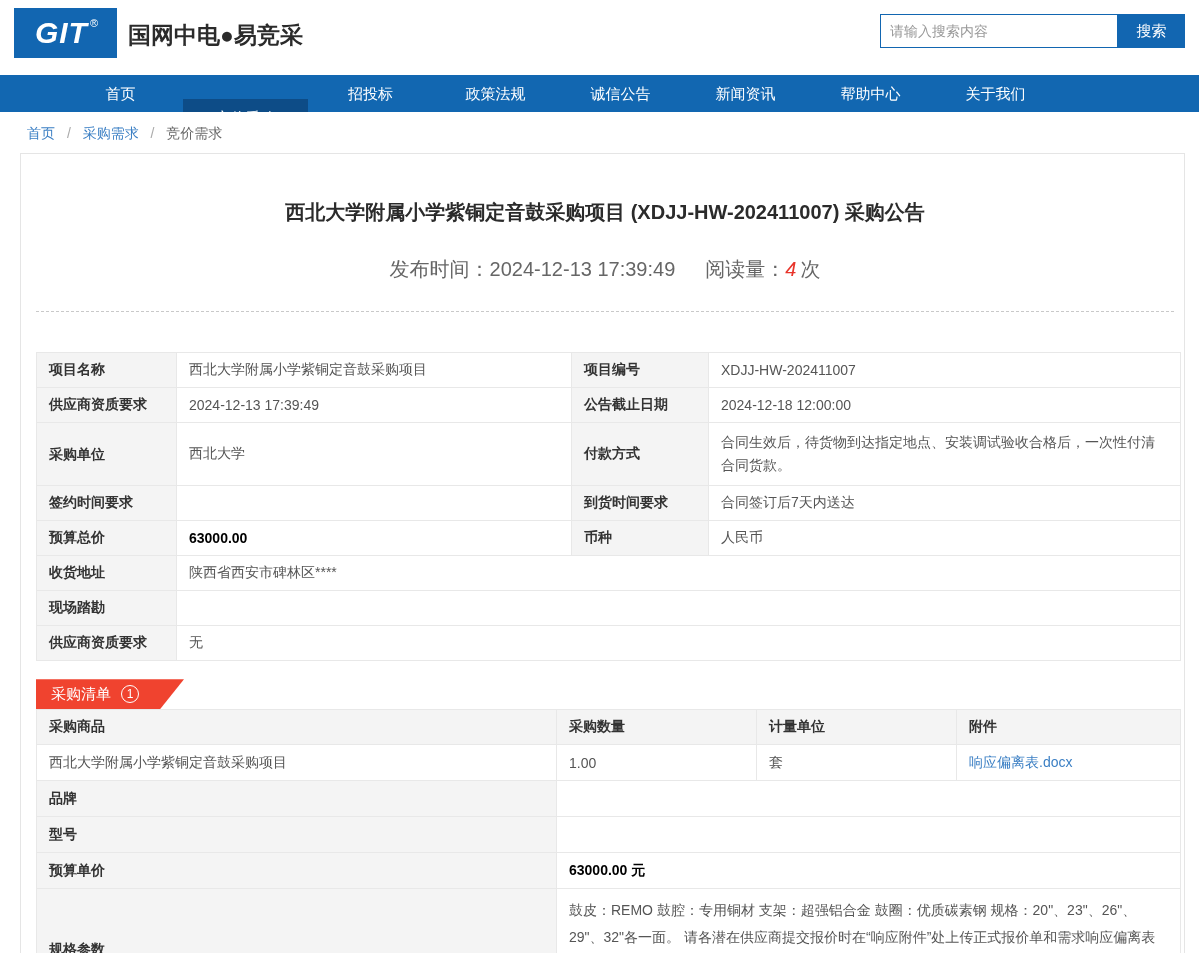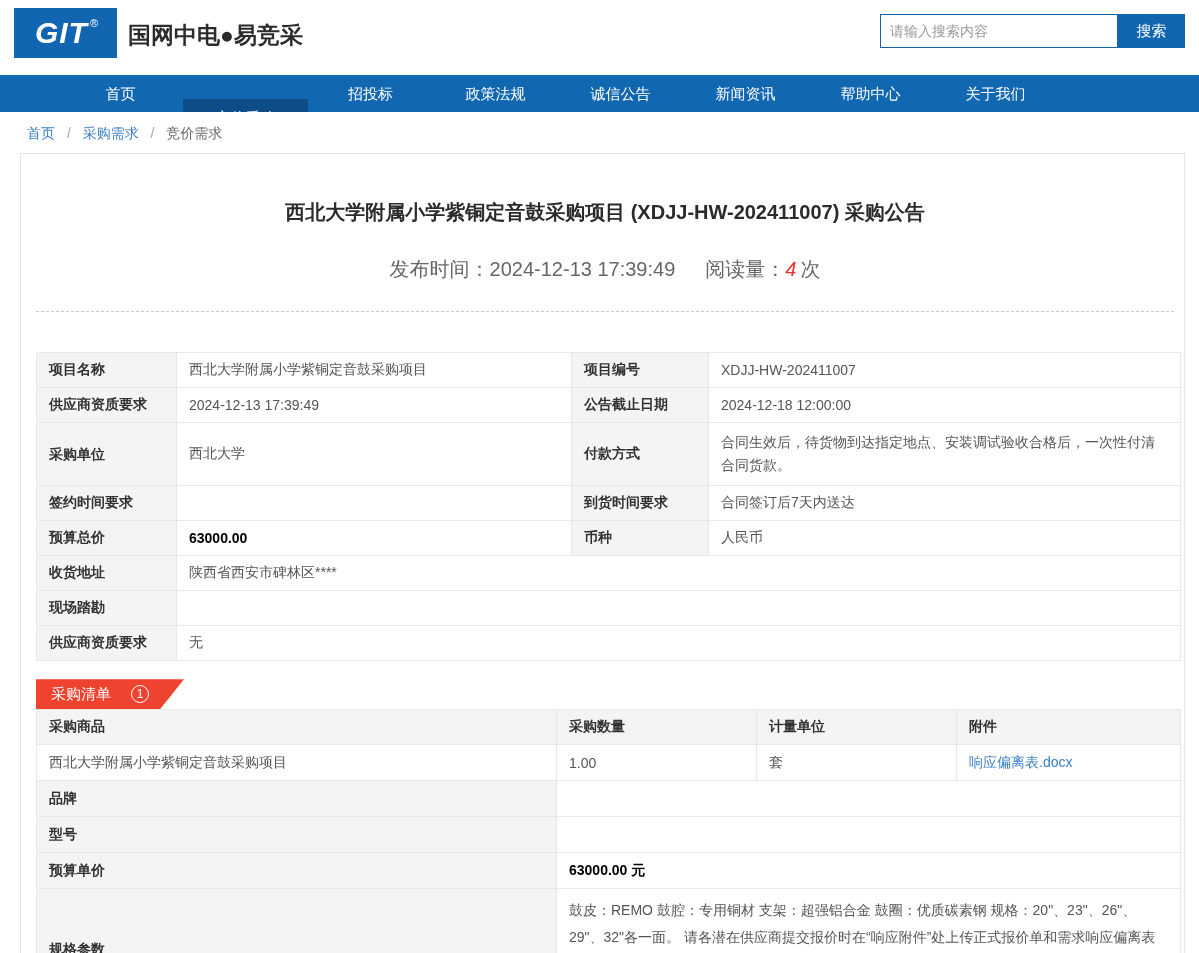--- a/index.html
+++ b/index.html
@@ -47,21 +47,21 @@
   .tbl1 { margin-top:40px; }
   td, th { border:1px solid #e8e8e8; padding:8px 12px; vertical-align:middle; text-align:left; }
   .lbl { background:#f4f4f4; font-weight:bold; color:#333; }
   .val { color:#555; }
   .red { color:#000000; font-weight:bold; }
   .tall { height:55px; line-height:1.65; }
   td.h35 { height:35px; }
 
   
   .badge { margin-top:18px; width:148px; height:30px; background:#f0432f; color:#fff;
-    display:flex; align-items:center; padding-left:15px; gap:20px;
+    display:flex; align-items:center; padding-left:15px; gap:10px;
     clip-path:polygon(0 0, 100% 0, calc(100% - 24px) 100%, 0 100%); font-size:15px; }
   .badge .count { width:18px; height:18px; border:1px solid #fff; border-radius:50%;
     display:inline-flex; align-items:center; justify-content:center; font-size:12px; }
 
   .tbl2 th { background:#f4f4f4; font-weight:bold; color:#333; height:33px; }
   .tbl2 td { height:36px; }
   .tbl2 .spec { line-height:1.9; height:55px; }
   a.attach { color:#3b7fc4; text-decoration:none; cursor:pointer; }
 </style>
 </head>

